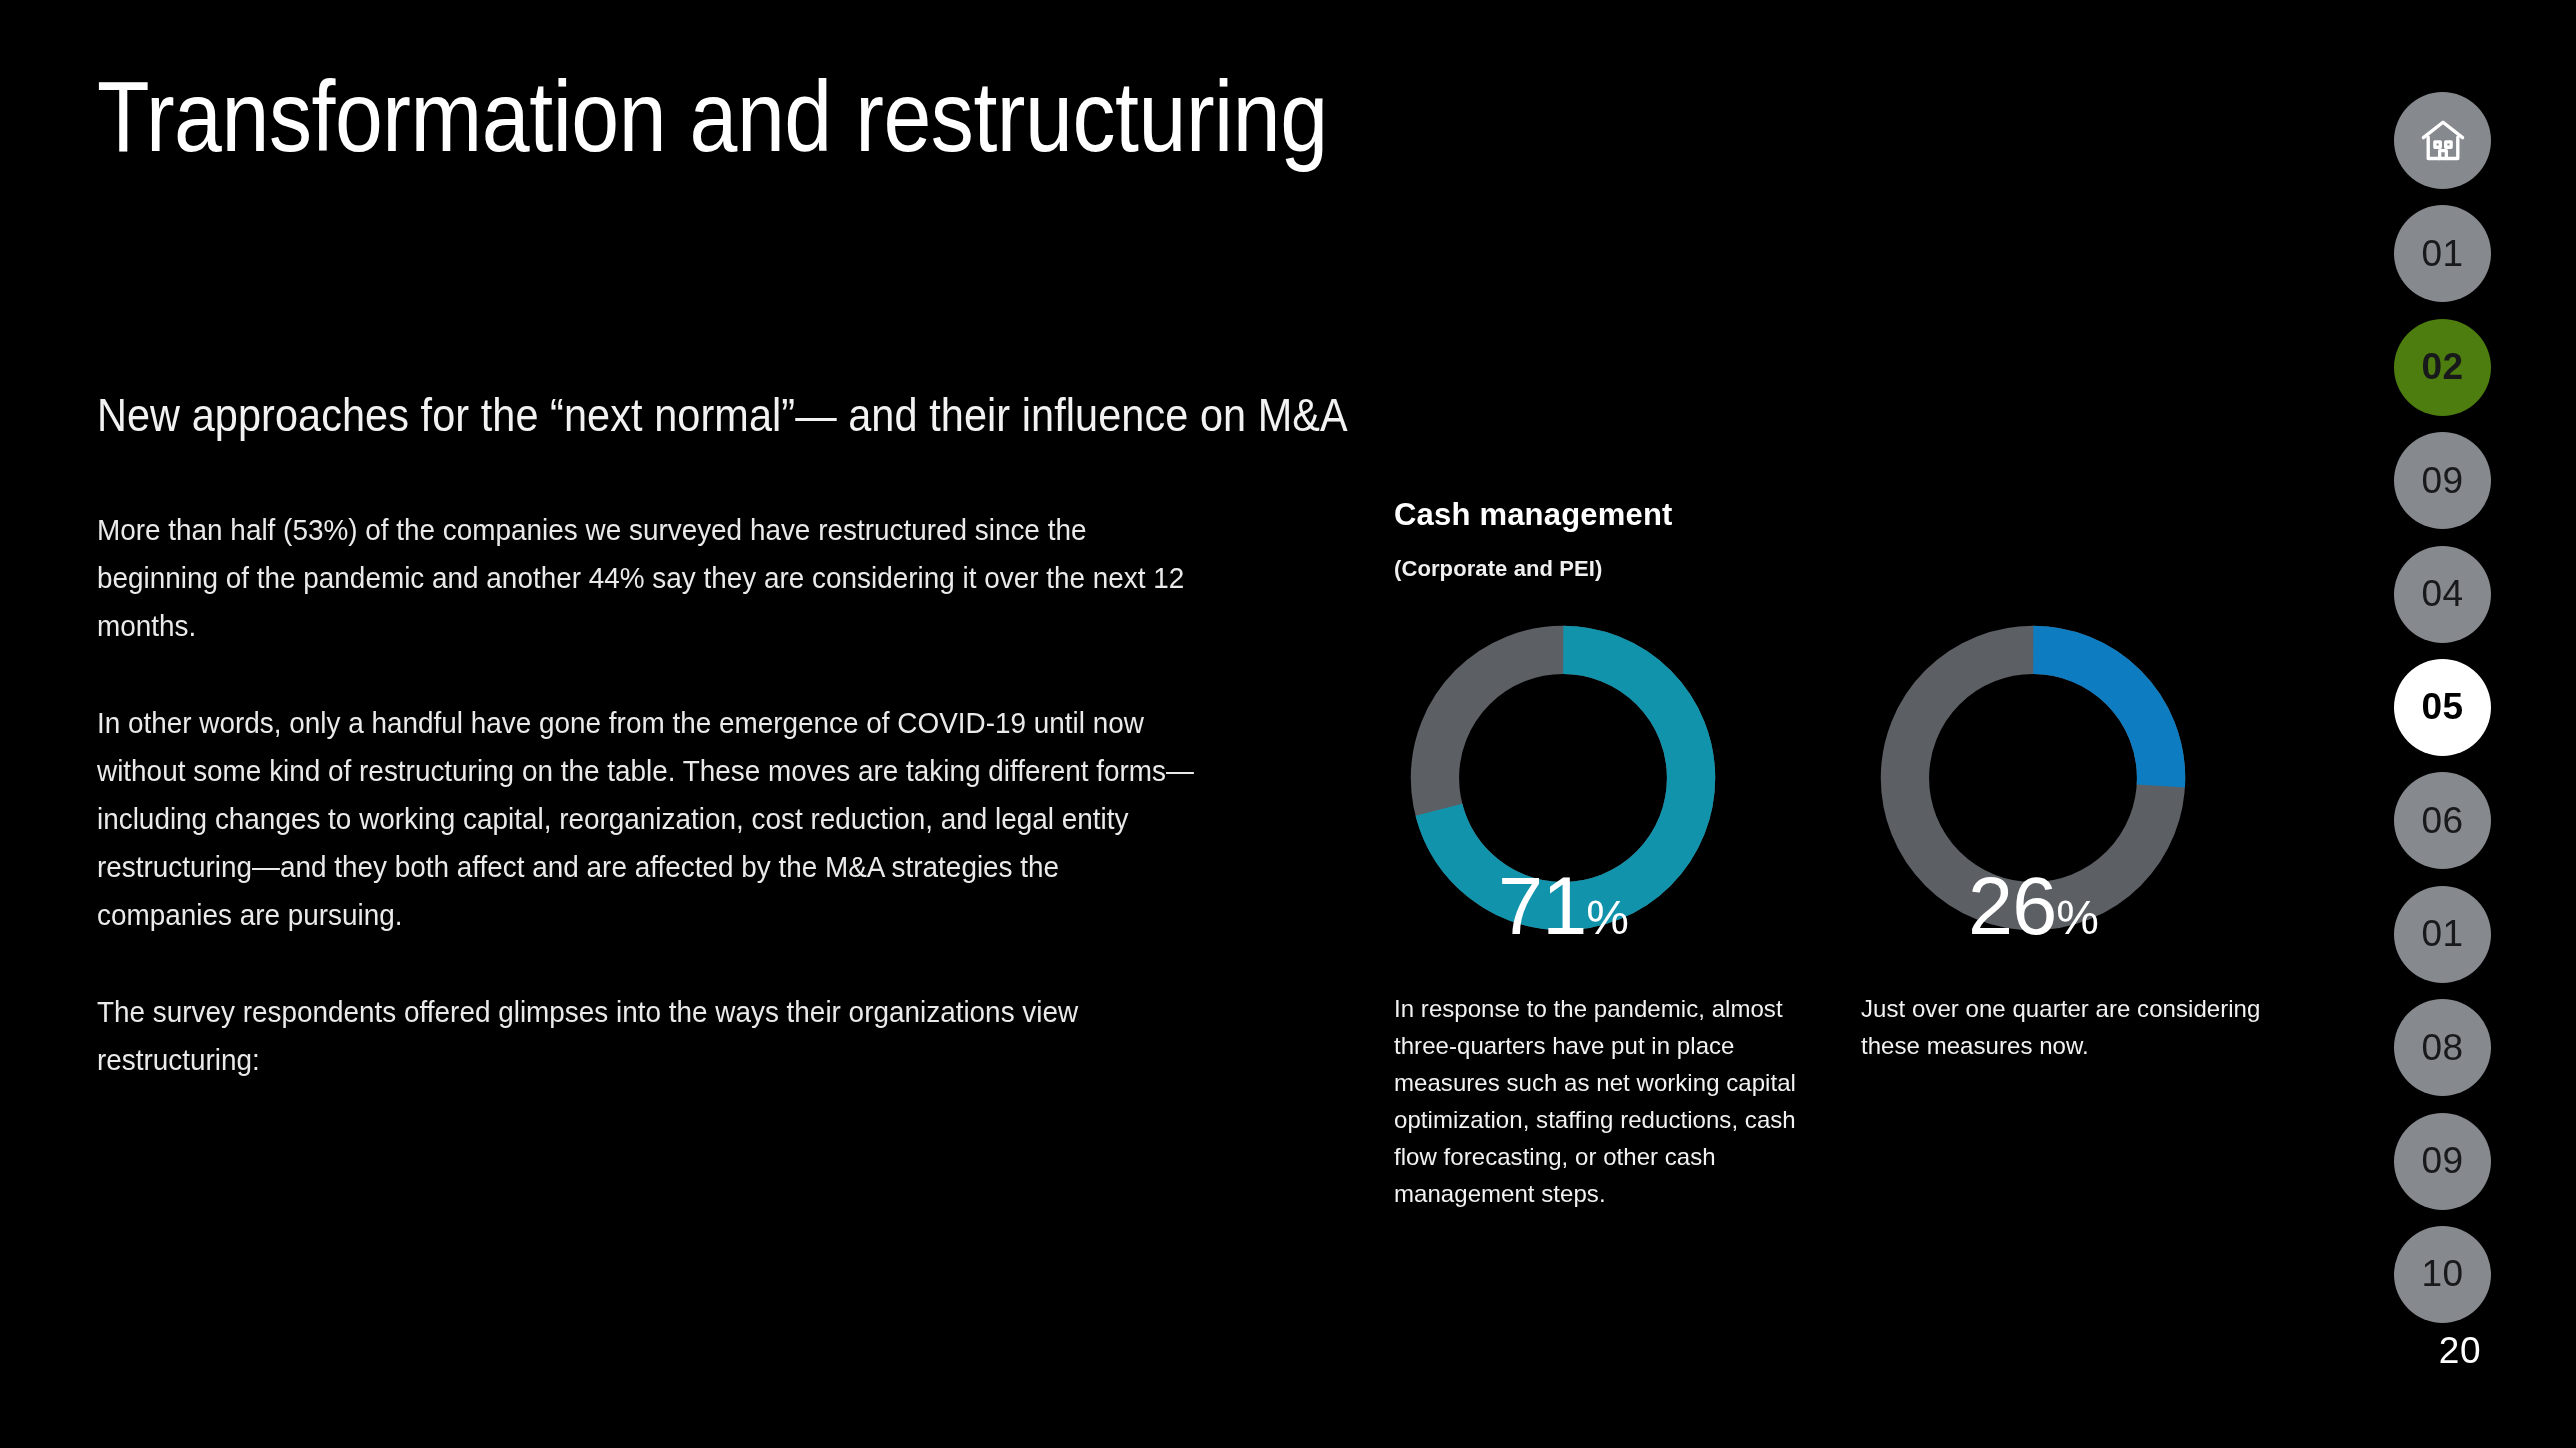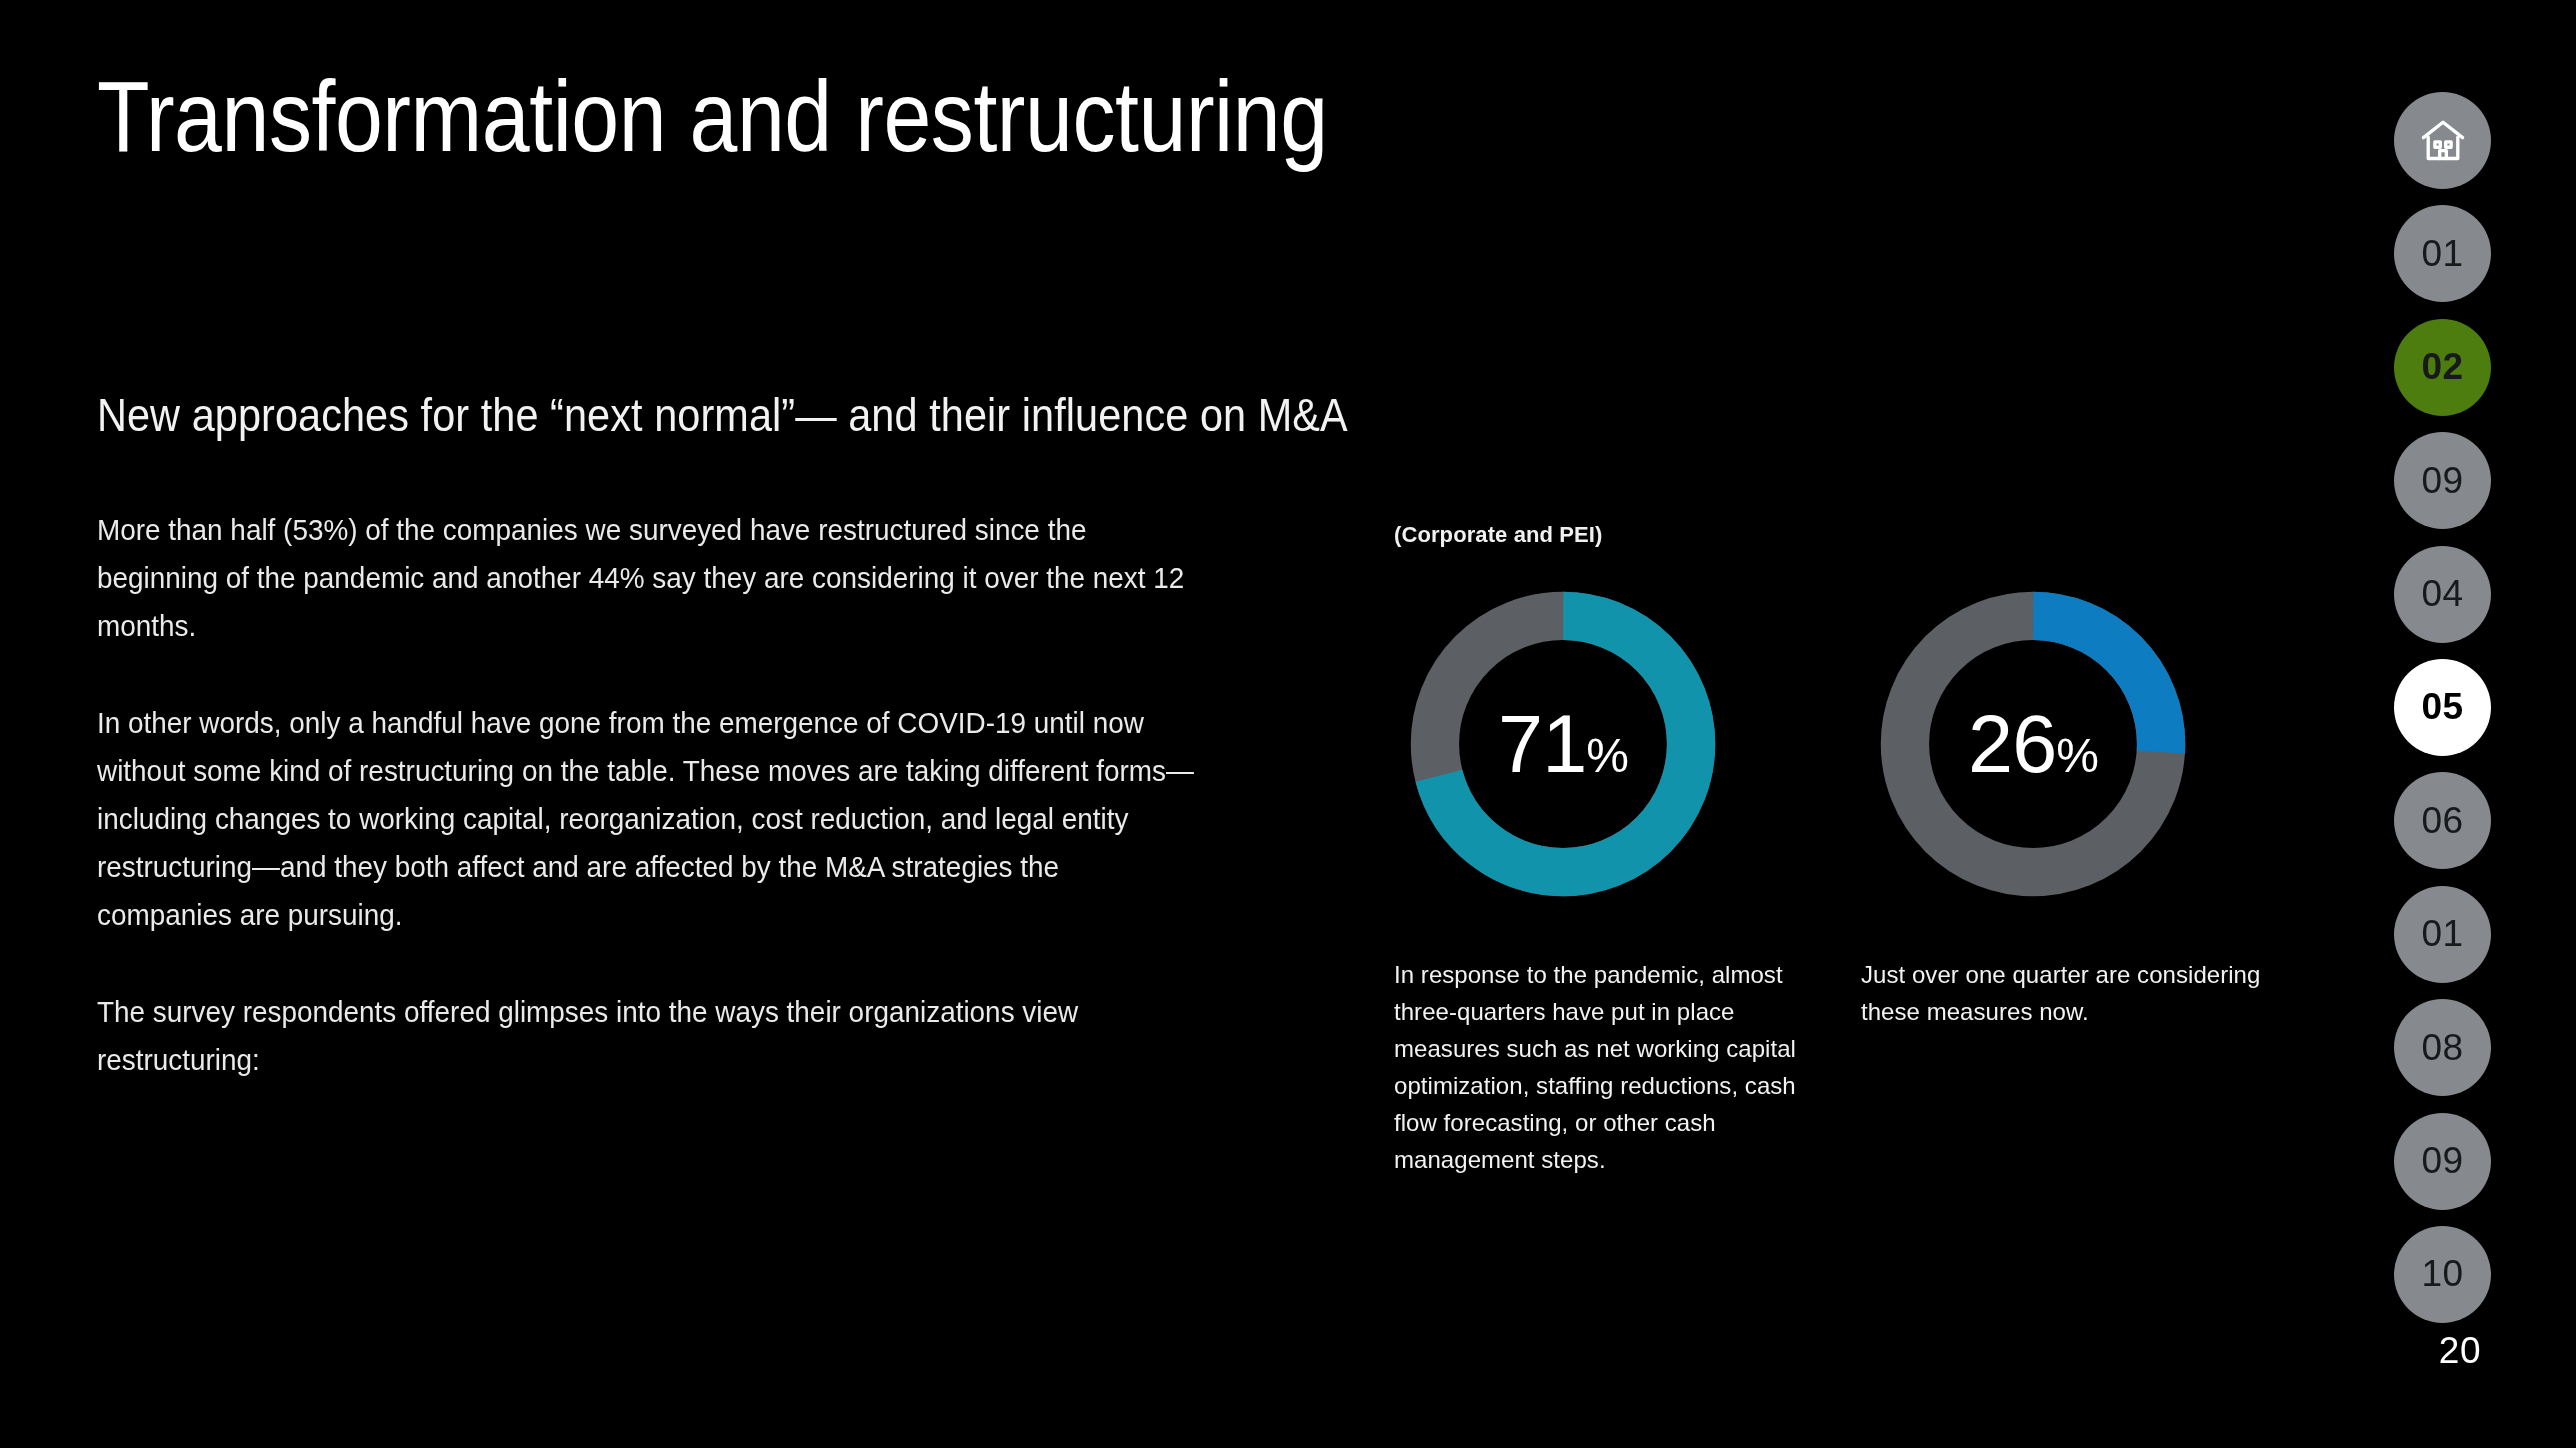--- a/index.html
+++ b/index.html
@@ -72,21 +72,21 @@
 
   .donut-row { position:relative; margin-top:27px; height:357px; }
   .donut-wrap { position:absolute; top:0; }
   .donut-wrap.first  { left:0px; }
   .donut-wrap.second { left:470px; }
 
   .donut { position:relative; width:338px; height:338px; }
   .donut svg { display:block; width:338px; height:338px; }
   .donut-center {
     position:absolute; inset:0;
-    display:flex; align-items:center; justify-content:center;
+    display:flex; align-items:flex-end; justify-content:center;
     pointer-events:none;
   }
   .donut-value {
     font-size:81px; font-weight:300; color:#ffffff;
     line-height:1; letter-spacing:-1px;
   }
   .donut-value .pct { font-size:48px; font-weight:300; }
 
   .caption-row { position:relative; margin-top:24px; }
   .caption {
@@ -131,20 +131,21 @@
 
   <h2 class="subheading">New approaches for the “next normal”— and their influence on M&amp;A</h2>
 
   <div class="body-col">
     <p class="body-par">More than half (53%) of the companies we surveyed have restructured since the beginning of the pandemic and another 44% say they are considering it over the next 12 months.</p>
     <p class="body-par">In other words, only a handful have gone from the emergence of COVID-19 until now without some kind of restructuring on the table. These moves are taking different forms—including changes to working capital, reorganization, cost reduction, and legal entity restructuring—and they both affect and are affected by the M&amp;A strategies the companies are pursuing.</p>
     <p class="body-par">The survey respondents offered glimpses into the ways their organizations view restructuring:</p>
   </div>
 
   <div class="chart-panel">
+    <div class="chart-title">Cash management</div>
     <div class="chart-subtitle">(Corporate and PEI)</div>
 
     <div class="donut-row">
 
       <div class="donut-wrap first">
         <div class="donut">
           <svg viewBox="0 0 42 42">
             <circle id="track-1" cx="21" cy="21" r="15.915" fill="none" stroke="#5c6065" stroke-width="6"></circle>
             <circle id="arc-1" cx="21" cy="21" r="15.915" fill="none" stroke="#1193ac" stroke-width="6" stroke-dasharray="71 29" stroke-dashoffset="25" transform="rotate(0 21 21)"></circle>
           </svg>

